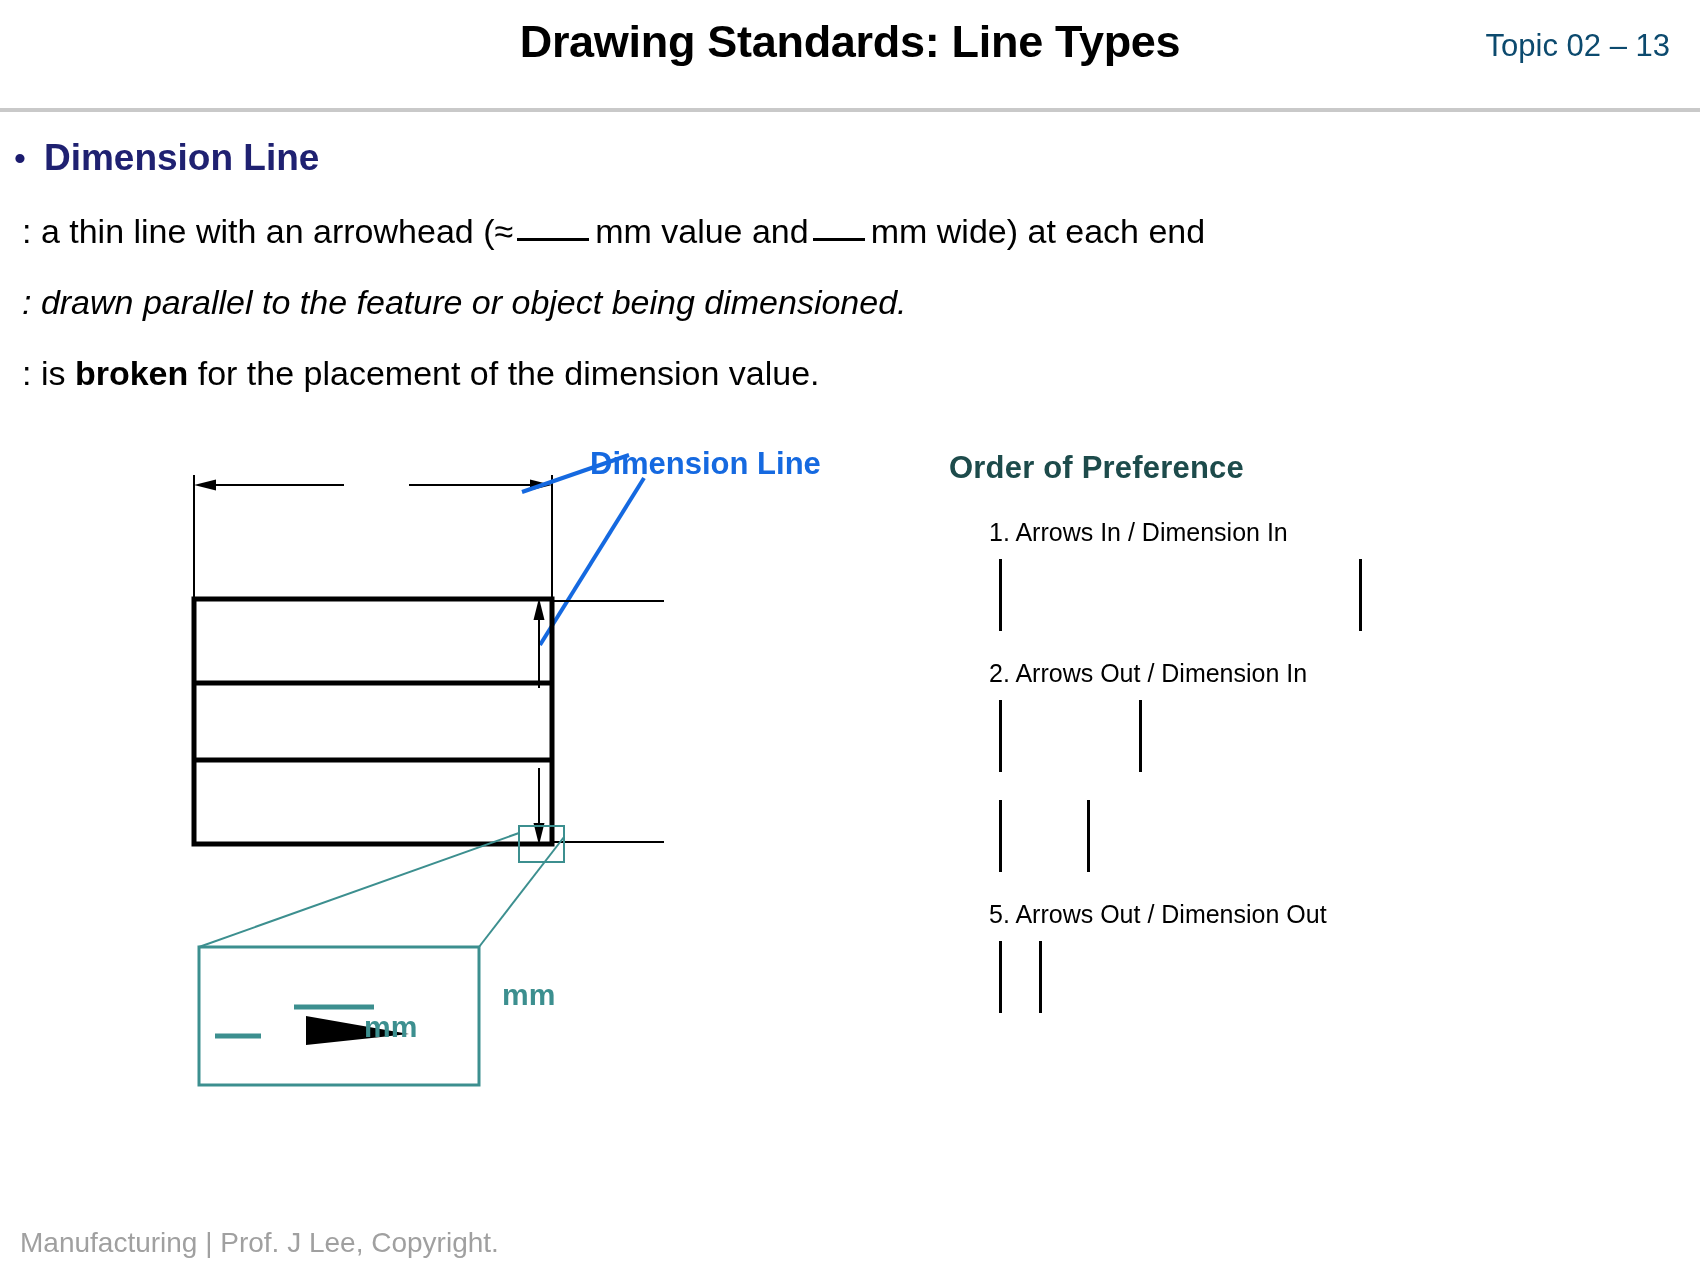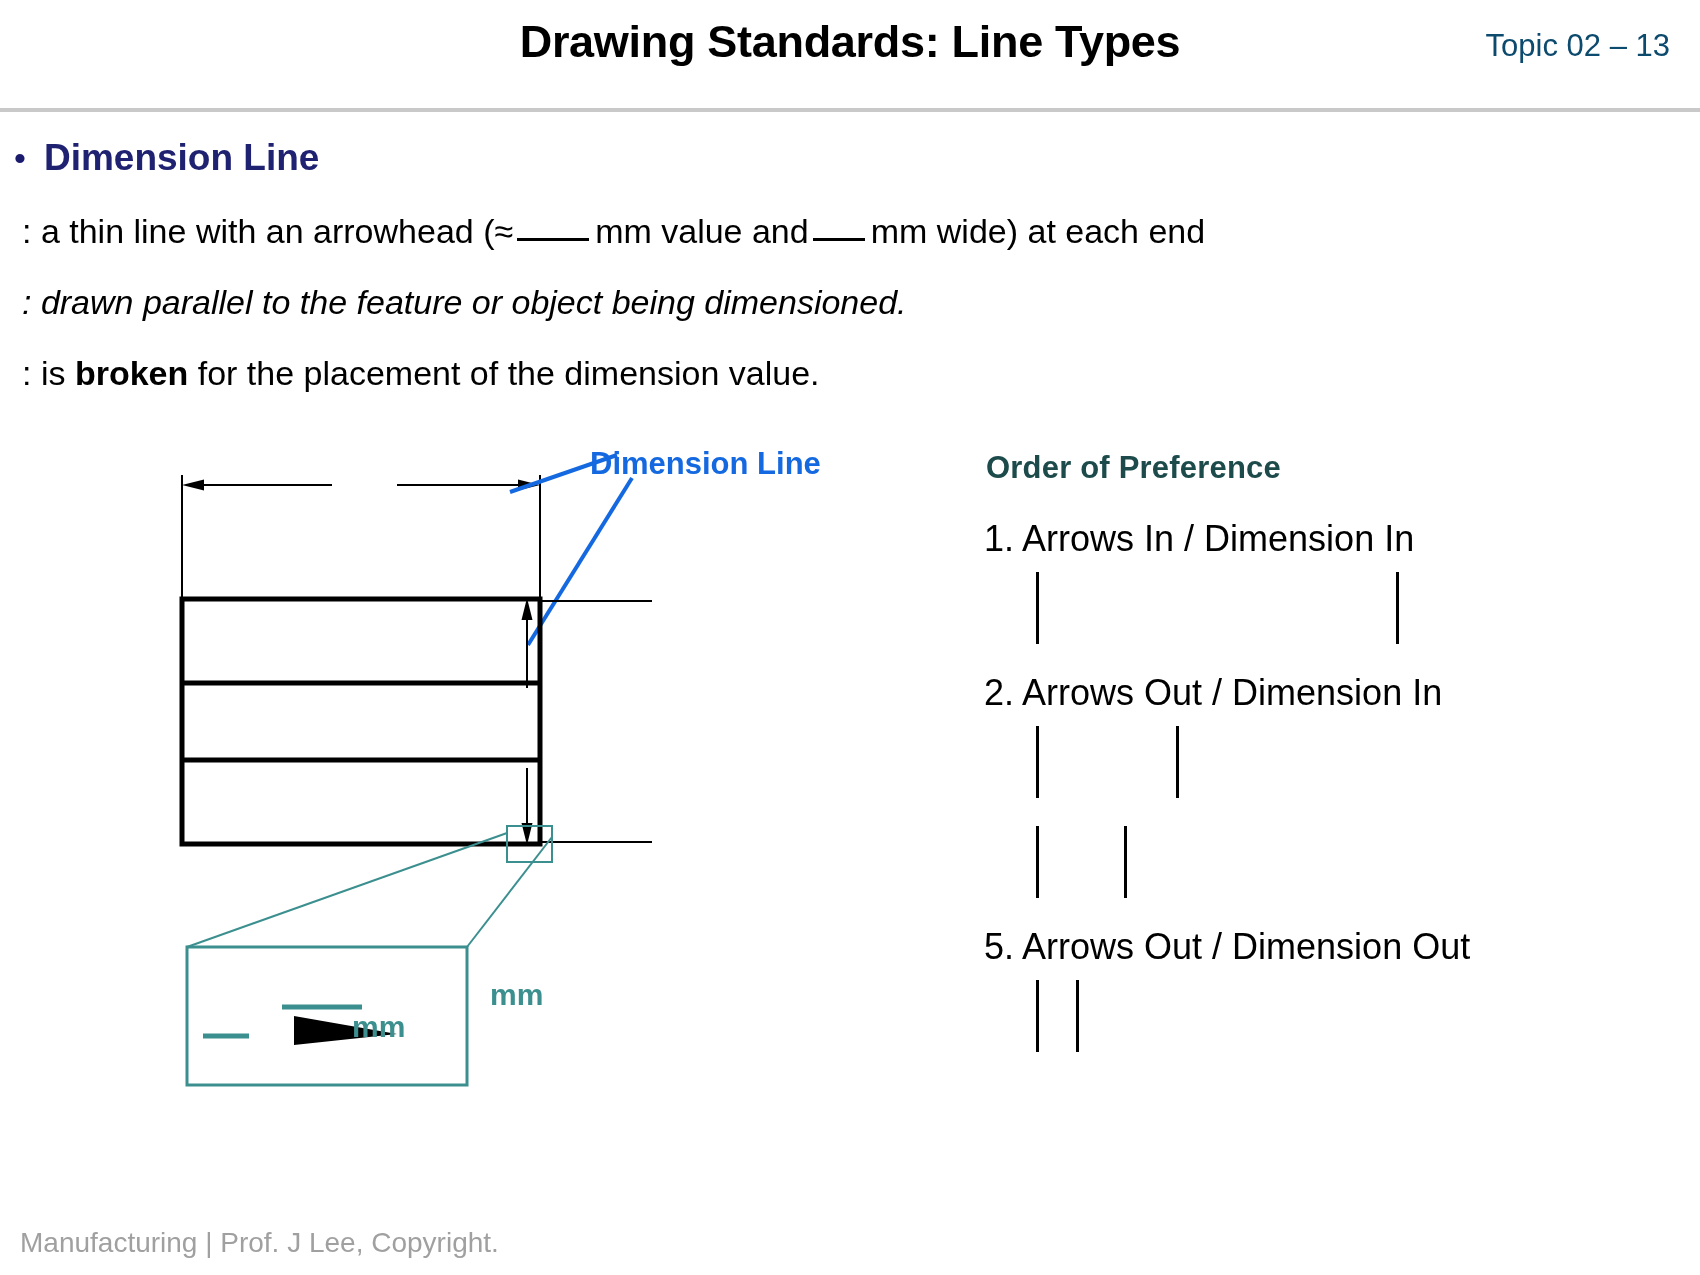--- a/index.html
+++ b/index.html
@@ -89,55 +89,56 @@
     display: inline-block;
     width: 52px;
     border-bottom: 3px solid #000;
     margin: 0 6px 0 4px;
     vertical-align: 2px;
   }
 
   
   #figure-area {
     position: absolute;
-    left: 0; top: 430px;
+    left: 12px; top: 430px;
     width: 960px;
     height: 680px;
     padding-left: 32px;
   }
   #figure-svg { display: block; }
 
   #dimension-line-label {
     position: absolute;
     left: 590px; top: 446px;
     font-size: 31px;
     font-weight: bold;
     color: #1569e0;
     white-space: nowrap;
   }
 
   
   #order-col {
     position: absolute;
-    left: 984px; top: 450px;
+    left: 947px; top: 450px;
     width: 640px;
   }
   #order-title {
     font-size: 31px;
     font-weight: bold;
     color: #1d4b4b;
     margin: 0 0 32px 2px;
     letter-spacing: 0.2px;
   }
   .pref-item { margin-bottom: 0px; }
   .pref-label {
-    font-size: 36px;
+    font-size: 25px;
     color: #000000;
     white-space: nowrap;
     margin-bottom: 12px;
+    margin-left: 42px;
   }
   .pref-figure {
     position: relative;
     height: 82px;
     margin-bottom: 18px;
   }
   .ext-line {
     position: absolute;
     top: 0;
     width: 0;

